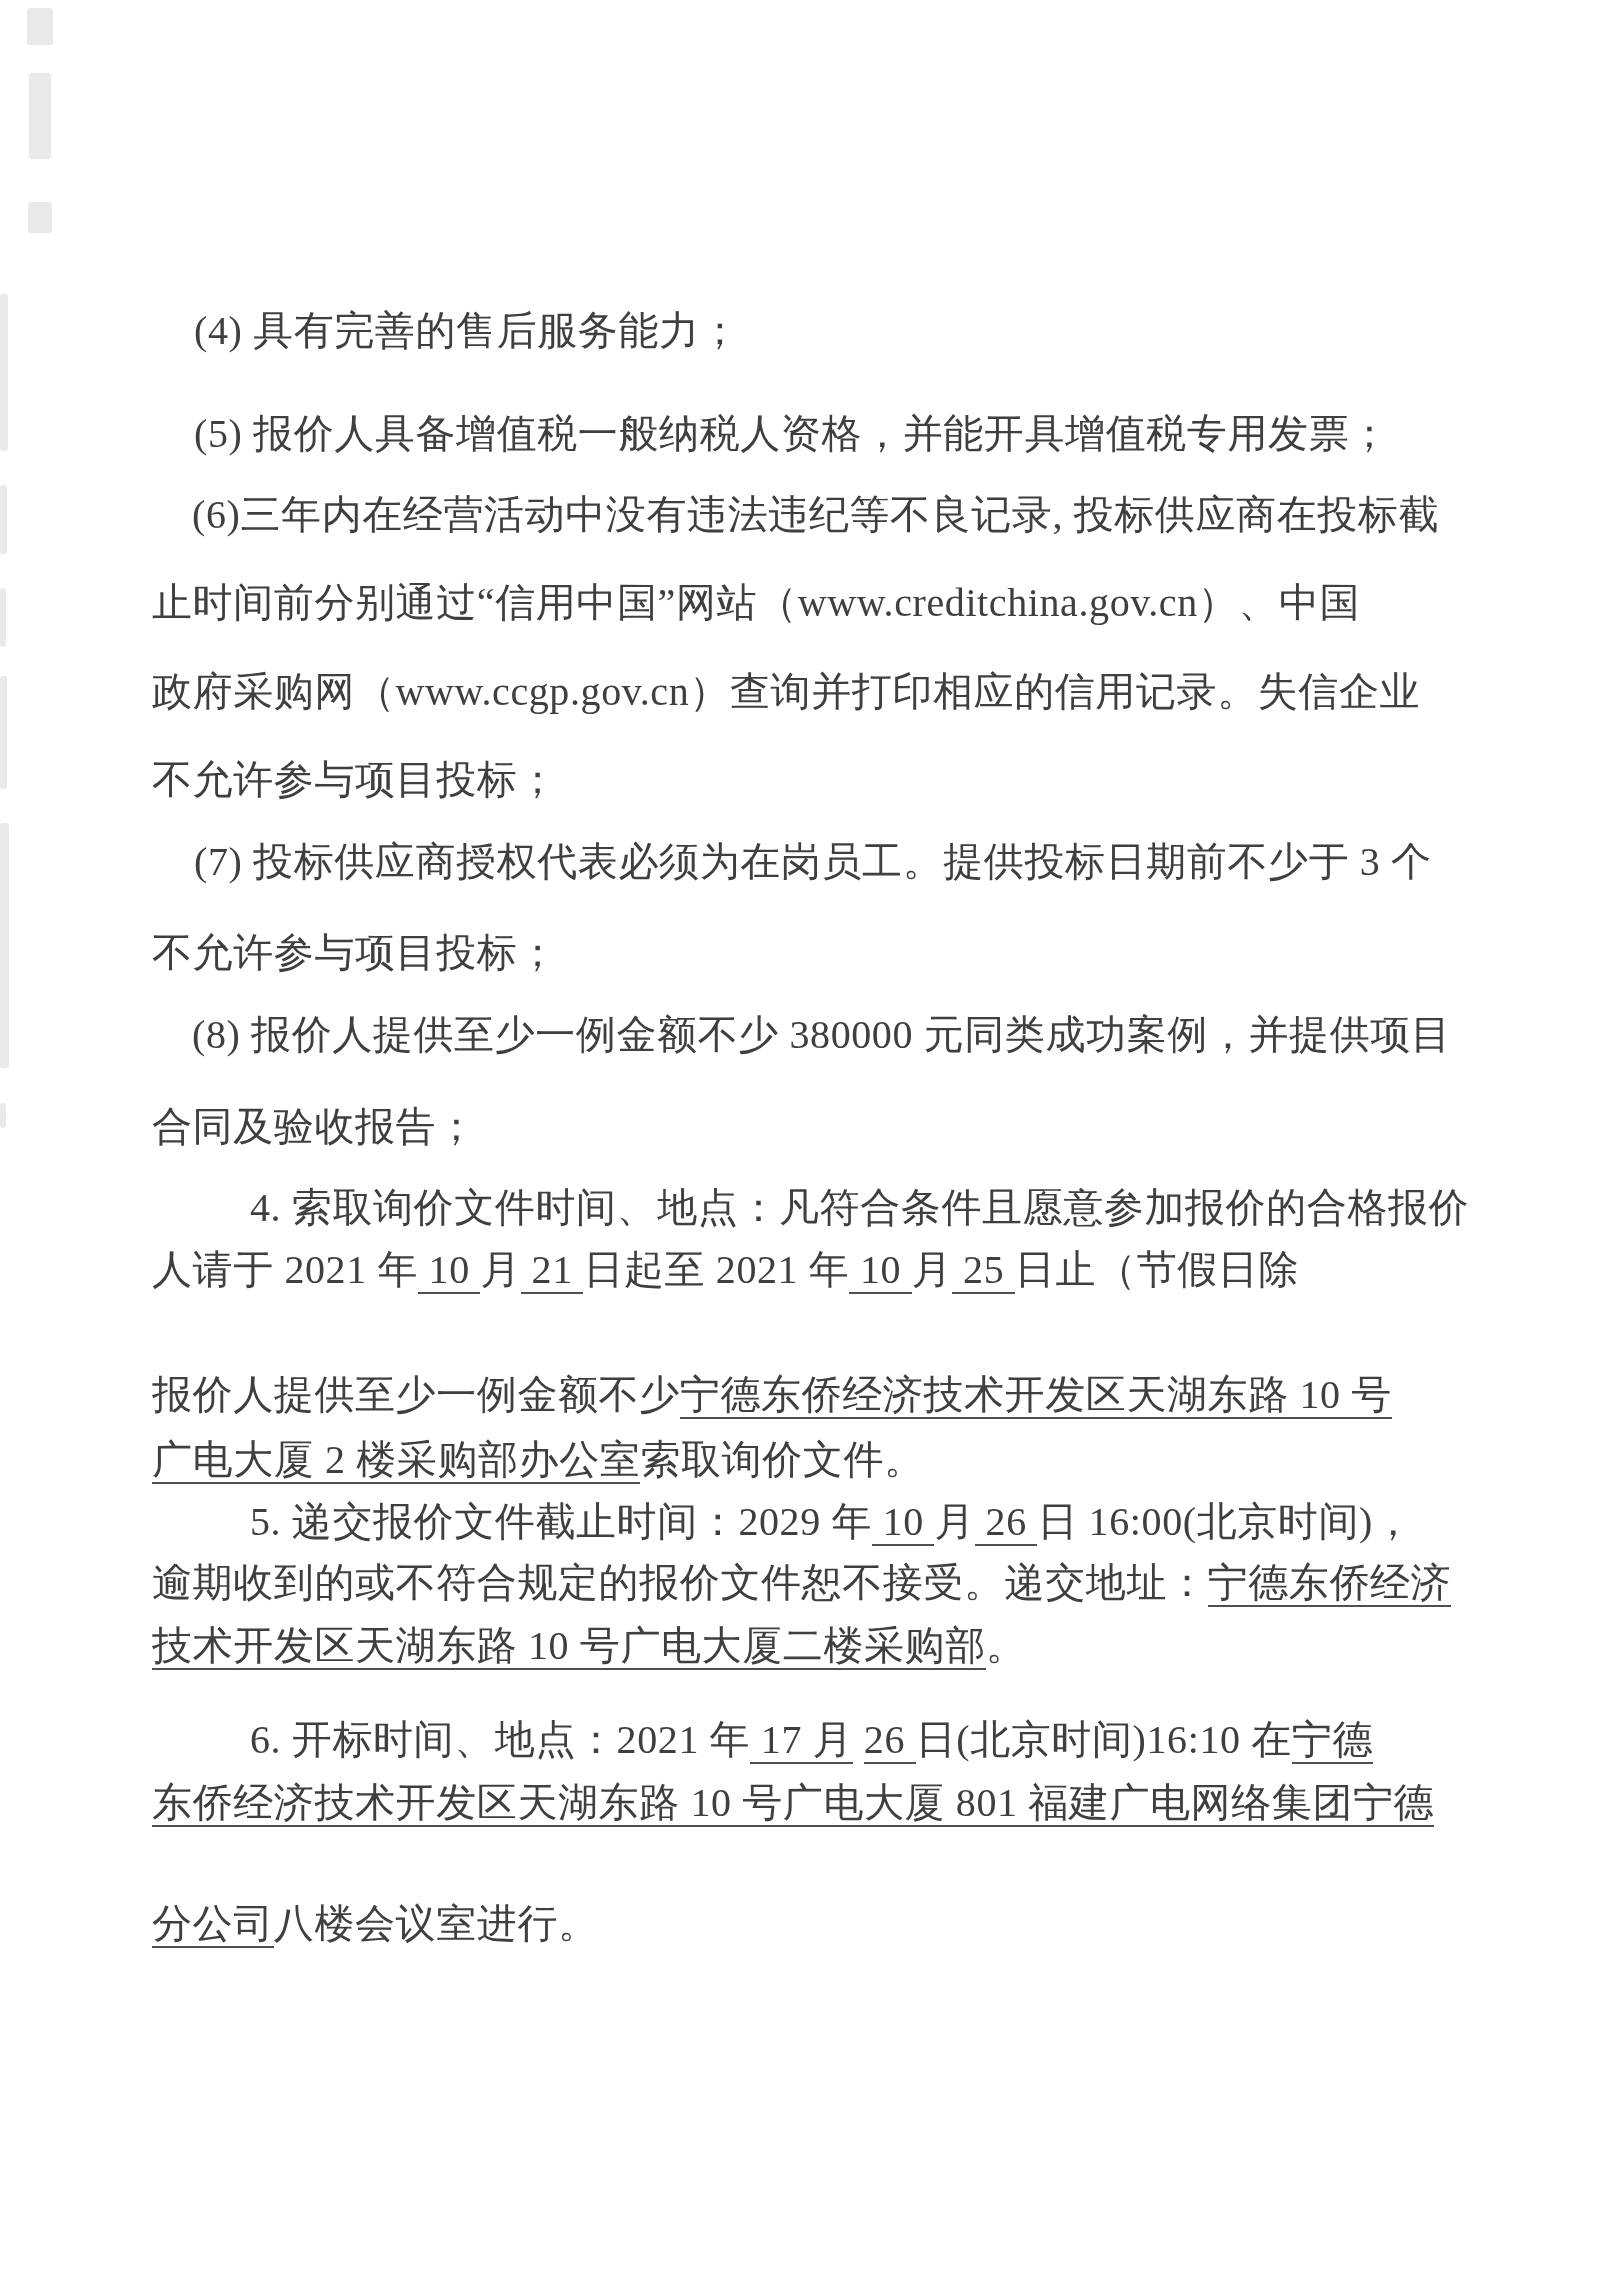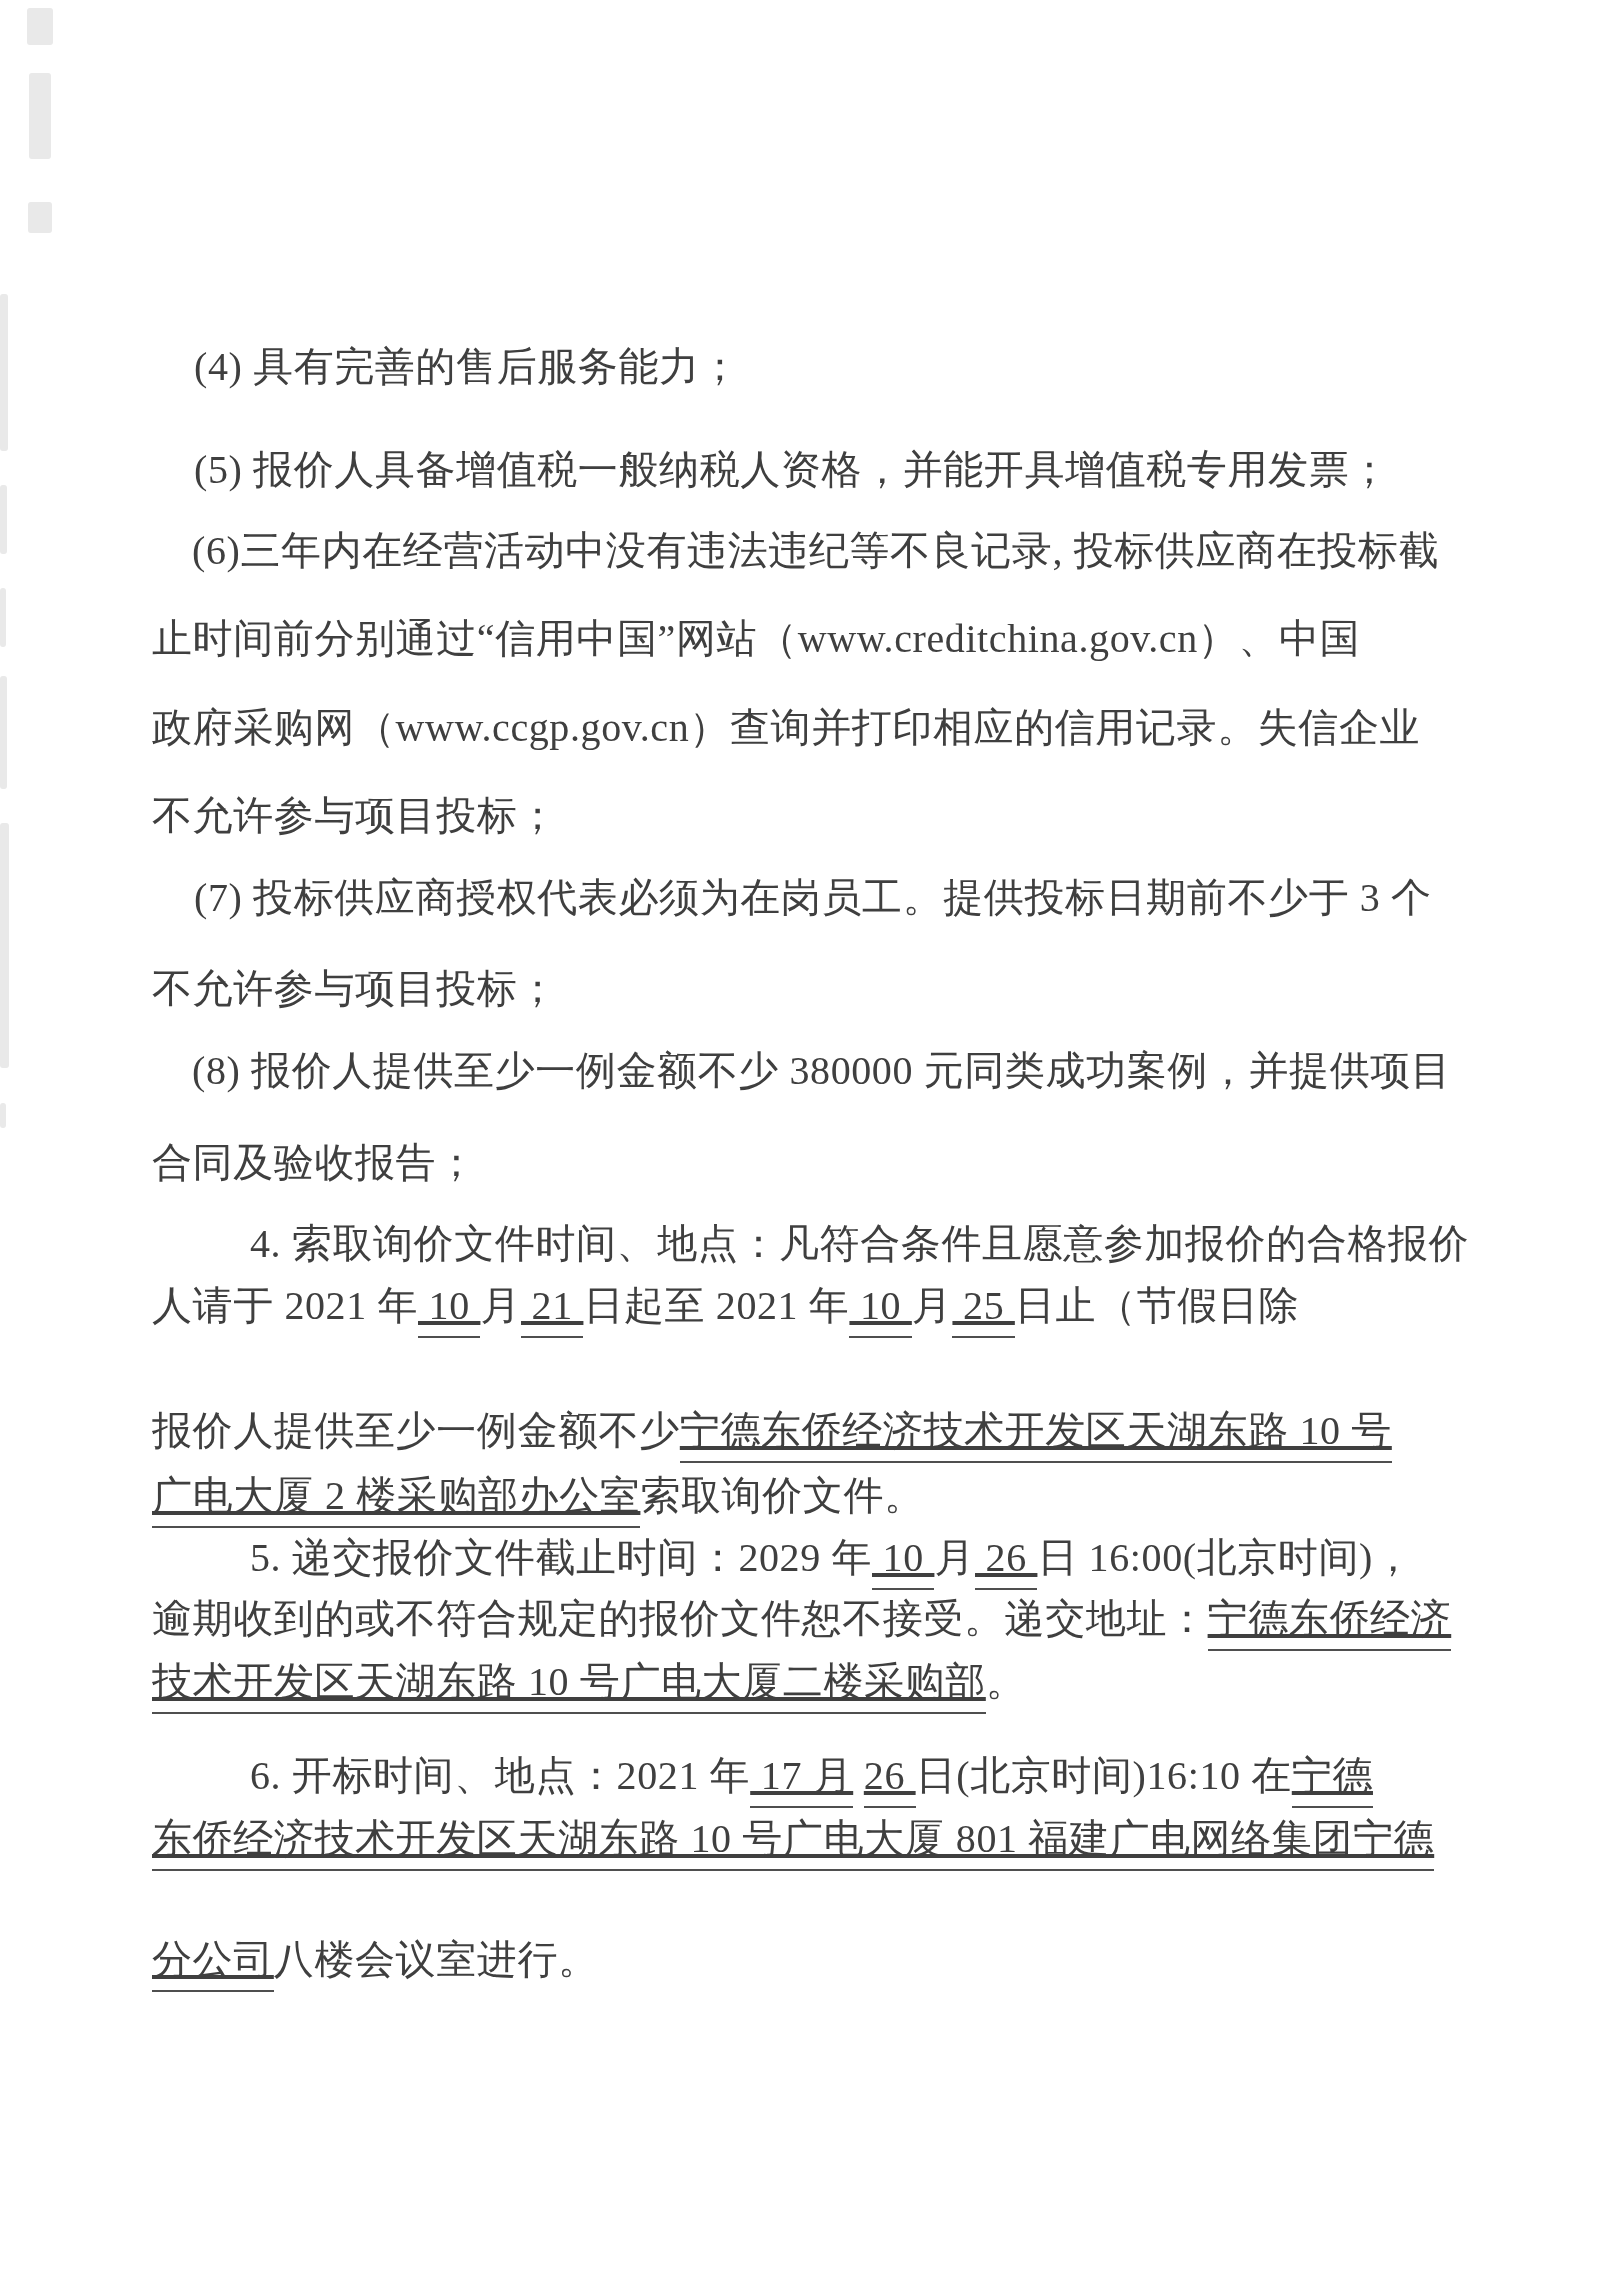--- a/index.html
+++ b/index.html
@@ -11,27 +11,25 @@
     font-family:"Liberation Serif", serif;
     color: var(--ink);
     overflow:hidden;
   }
   .line {
     position:absolute;
     white-space:nowrap;
     font-size:40px;
     line-height:53px;
     letter-spacing:0.6px;
-    margin-top:36px;
   }
   .seg { display:inline; }
   .u {
     border-bottom:2.9px solid #4f4f4f;
-    padding-bottom:8px;
-    text-decoration:underline;
+    padding-bottom:0;
   }
   .smudge {
     position:absolute;
     background:#e4e4e4;
     border-radius:2.9px;
     opacity:0.8;
   }
 </style>
 </head>
 <body>

